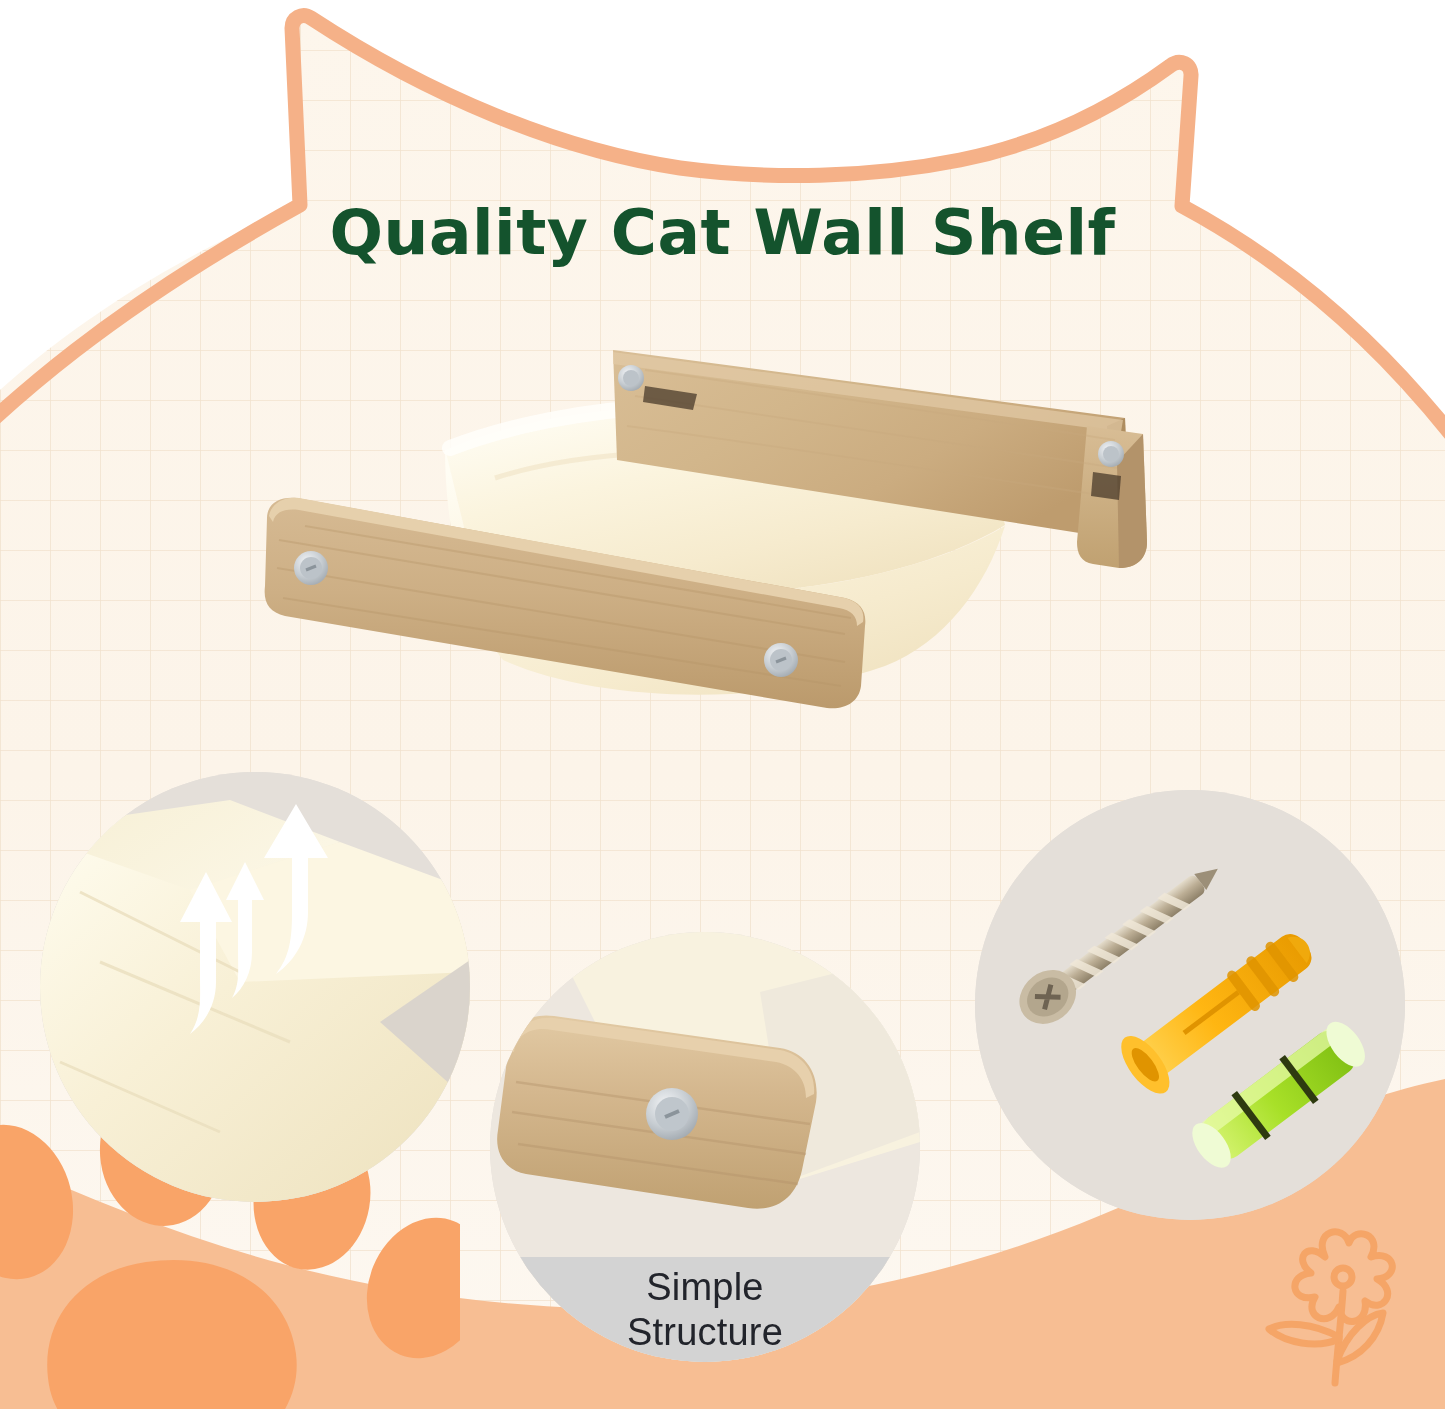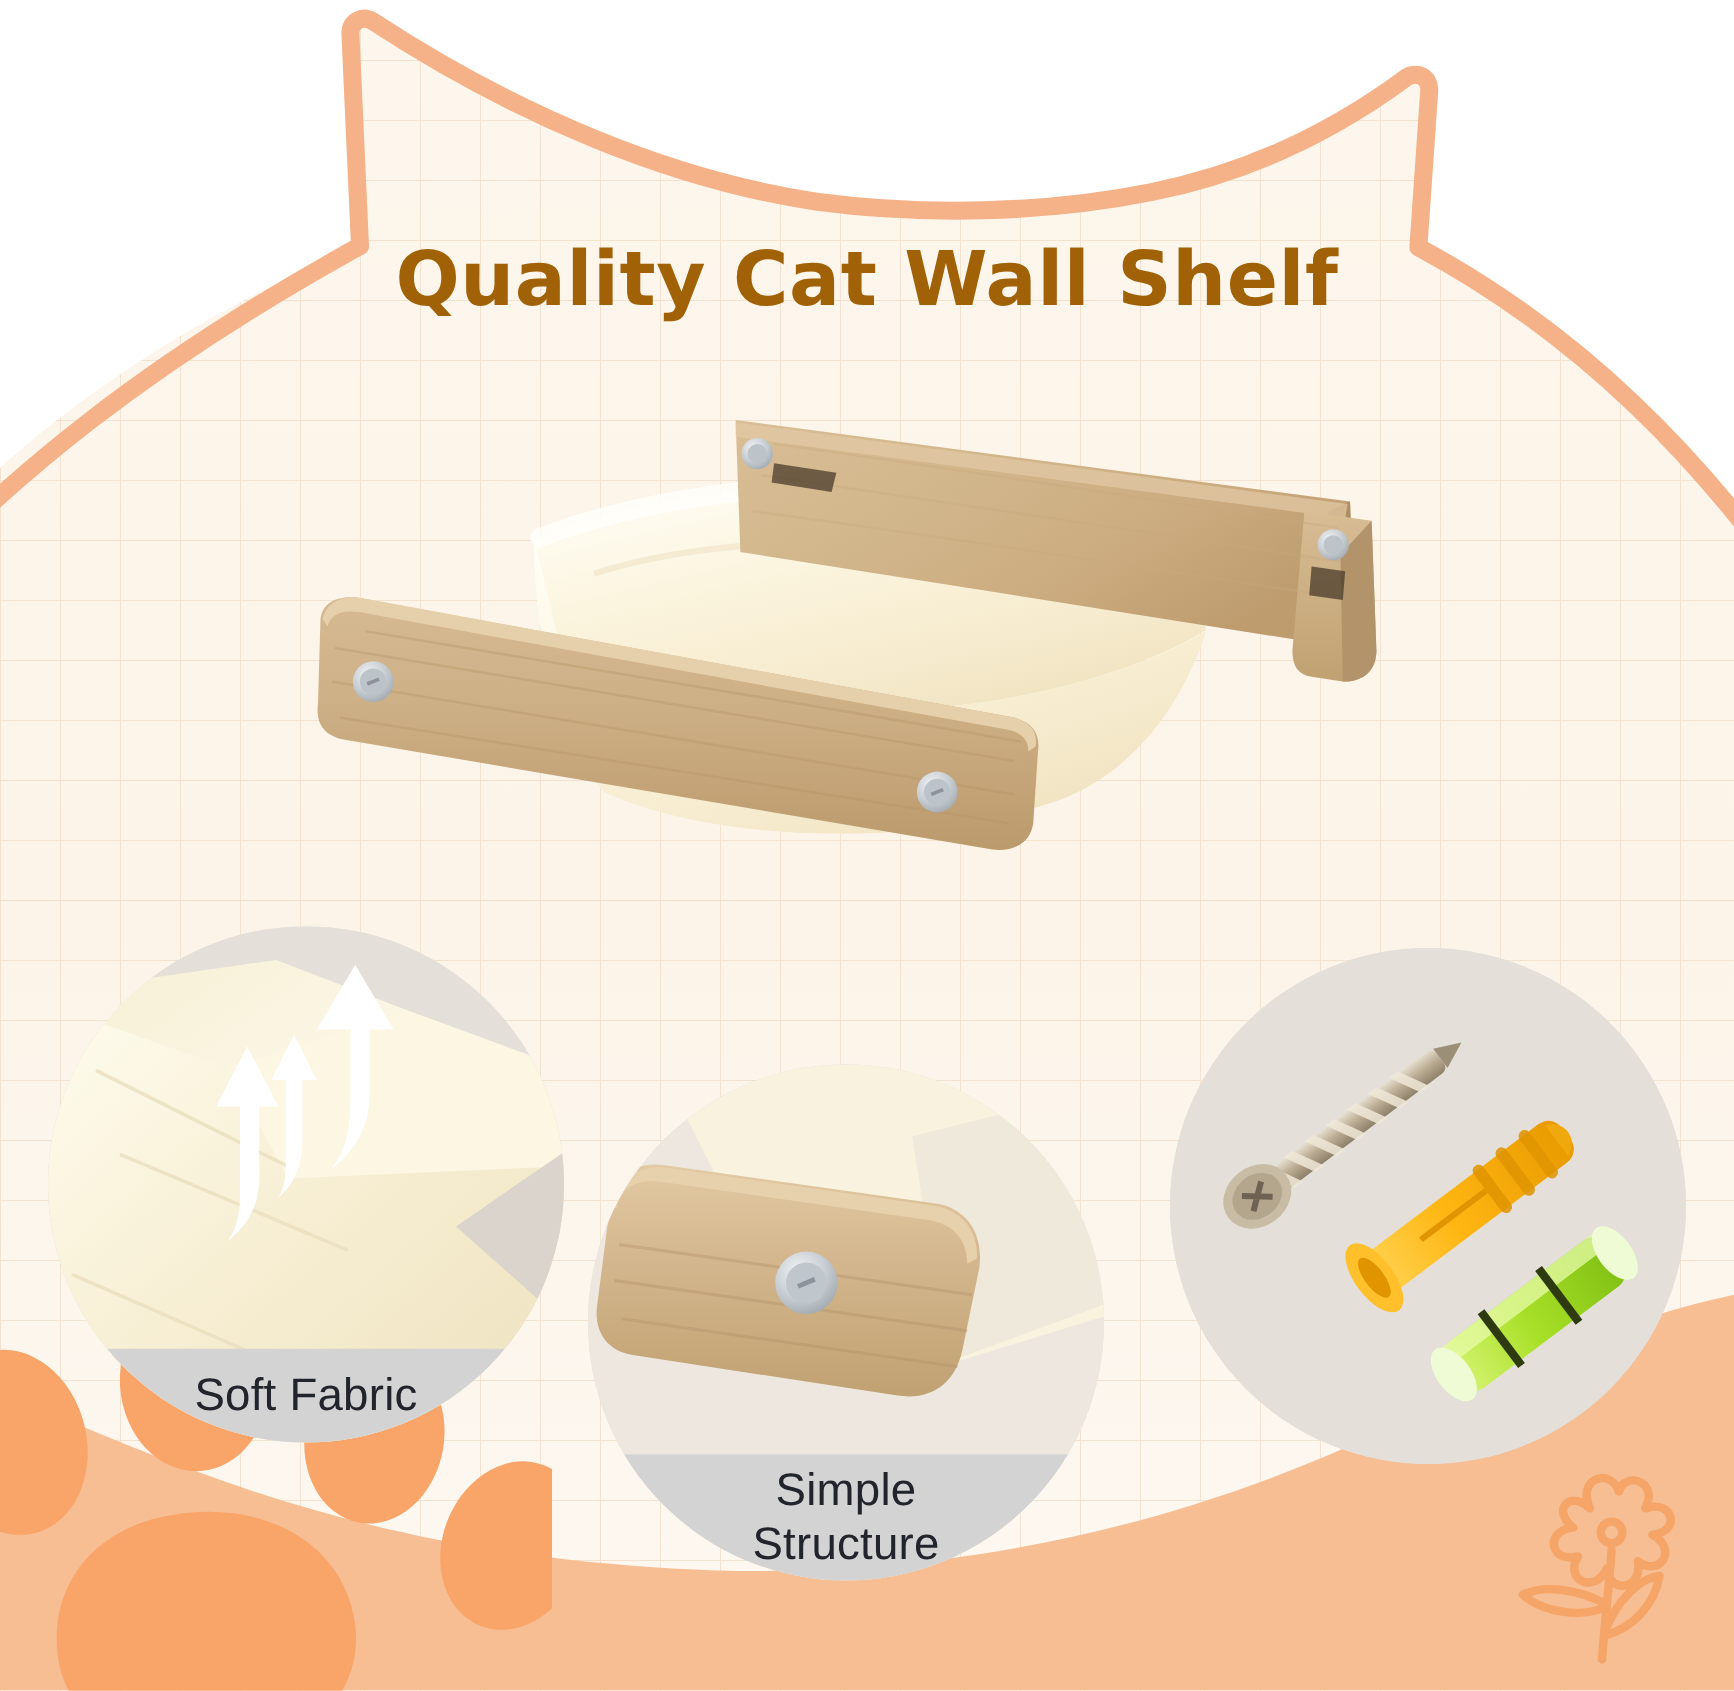--- a/index.html
+++ b/index.html
@@ -15,21 +15,21 @@
   
   .cat-bg-svg{position:absolute;left:0;top:0;width:1445px;height:1409px;}
 
   
   .title{
     position:absolute;left:0;top:200px;width:1445px;
     text-align:center;
     font-size:63px;
     font-weight:bold;
     letter-spacing:0.5px;
-    color:#a16207;
+    color:#14532d;
     font-family:"DejaVu Sans","Liberation Sans",sans-serif;
     line-height:1.05;
   }
 
   
   .hero{position:absolute;left:245px;top:330px;width:950px;height:400px;}
 
   
   .circle{
     position:absolute;border-radius:50%;overflow:hidden;
@@ -47,21 +47,21 @@
     font-size:38px;
     line-height:1.18;
     font-family:"Liberation Sans",sans-serif;
     letter-spacing:0.2px;
     padding:0 10px;
     white-space:pre-line;
   }
 
   #circle-soft{left:40px;top:772px;width:430px;height:430px;}
   #circle-soft .band{height:78px;}
-  #circle-simple{left:490px;top:887px;width:430px;height:430px;}
+  #circle-simple{left:490px;top:932px;width:430px;height:430px;}
   #circle-simple .band{height:105px;}
   #circle-install{left:975px;top:790px;width:430px;height:430px;}
   #circle-install .band{height:118px;}
 
   
   .bottom-wave{position:absolute;left:0;bottom:0;width:1445px;height:330px;}
   .flower{position:absolute;left:1255px;top:1215px;width:170px;height:185px;}
 
   
   .paw{position:absolute;left:-60px;top:1090px;width:520px;height:330px;}
@@ -269,23 +269,20 @@
 
       <g fill="#FFFFFF">
         <path d="M140 150 L166 100 L192 150 L176 150 L176 210 C 176 232 166 250 150 262
                  C 162 244 160 226 160 206 L160 150 Z"></path>
         <path d="M186 128 L205 90 L224 128 L212 128 L212 180 C 212 200 204 216 192 226
                  C 200 212 198 198 198 180 L198 128 Z"></path>
         <path d="M224 86 L256 32 L288 86 L268 86 L268 140 C 268 166 256 188 236 202
                  C 250 184 252 166 252 140 L252 86 Z"></path>
       </g>
     </svg>
-    <div class="band">
-      <span class="lbl">Soft Fabric</span>
-    </div>
   </div>
 
   <div class="circle" id="circle-simple">
     <svg class="photo" viewBox="0 0 430 430">
       <defs>
         <linearGradient id="w2" x1="0" y1="0" x2="0" y2="1">
           <stop offset="0%" stop-color="#E2CAA4"></stop>
           <stop offset="40%" stop-color="#D4B78E"></stop>
           <stop offset="100%" stop-color="#C0A172"></stop>
         </linearGradient>

